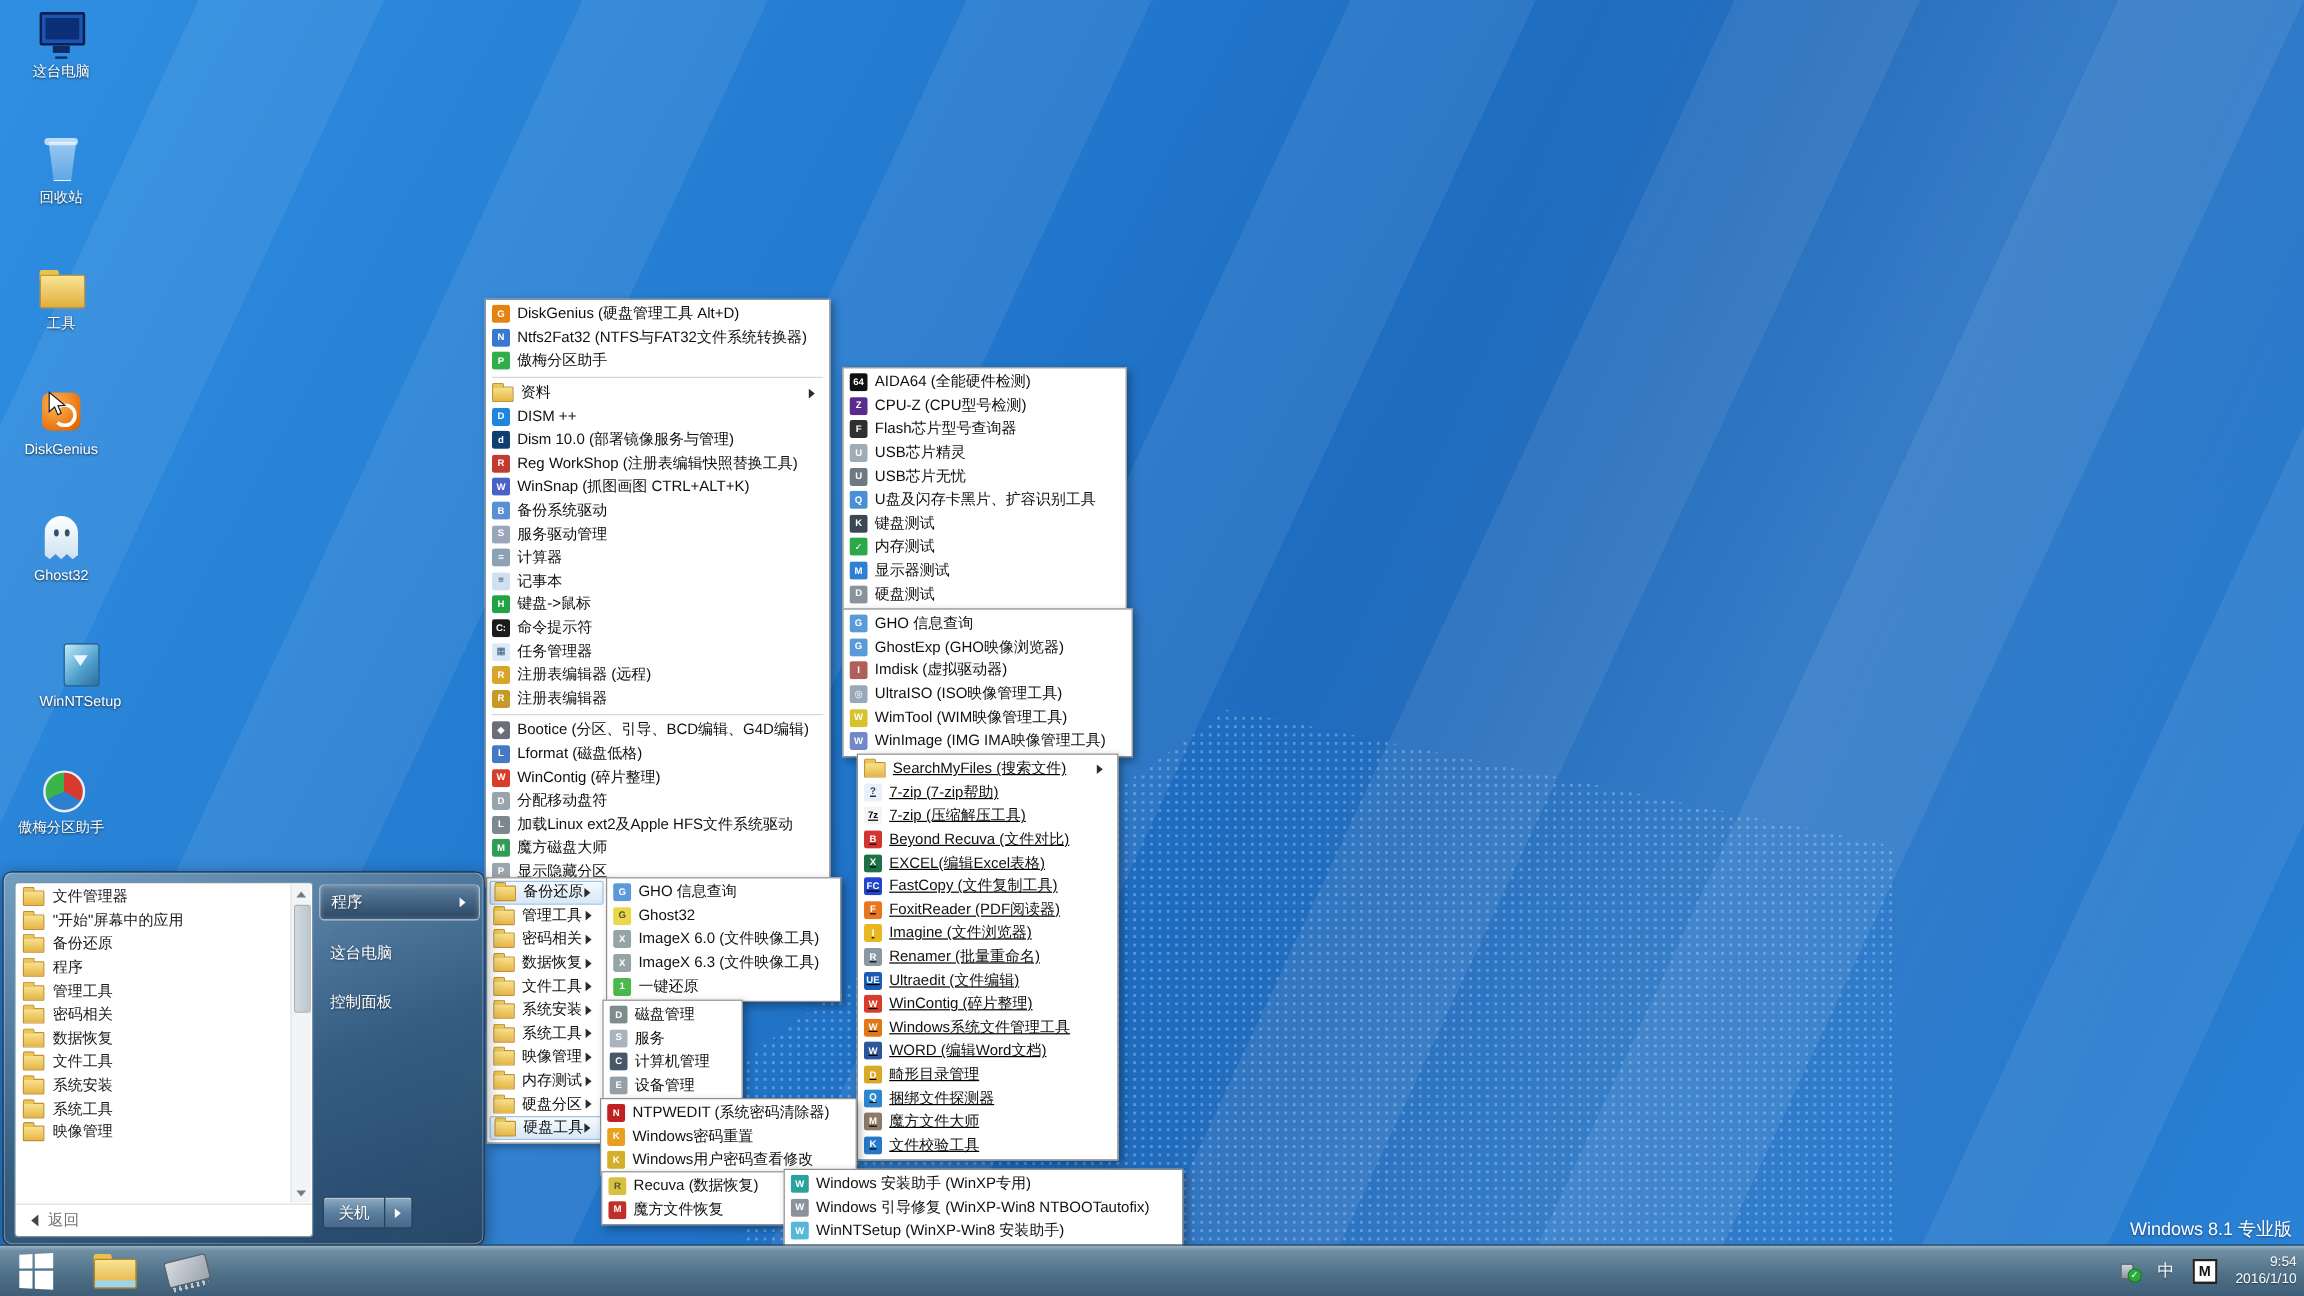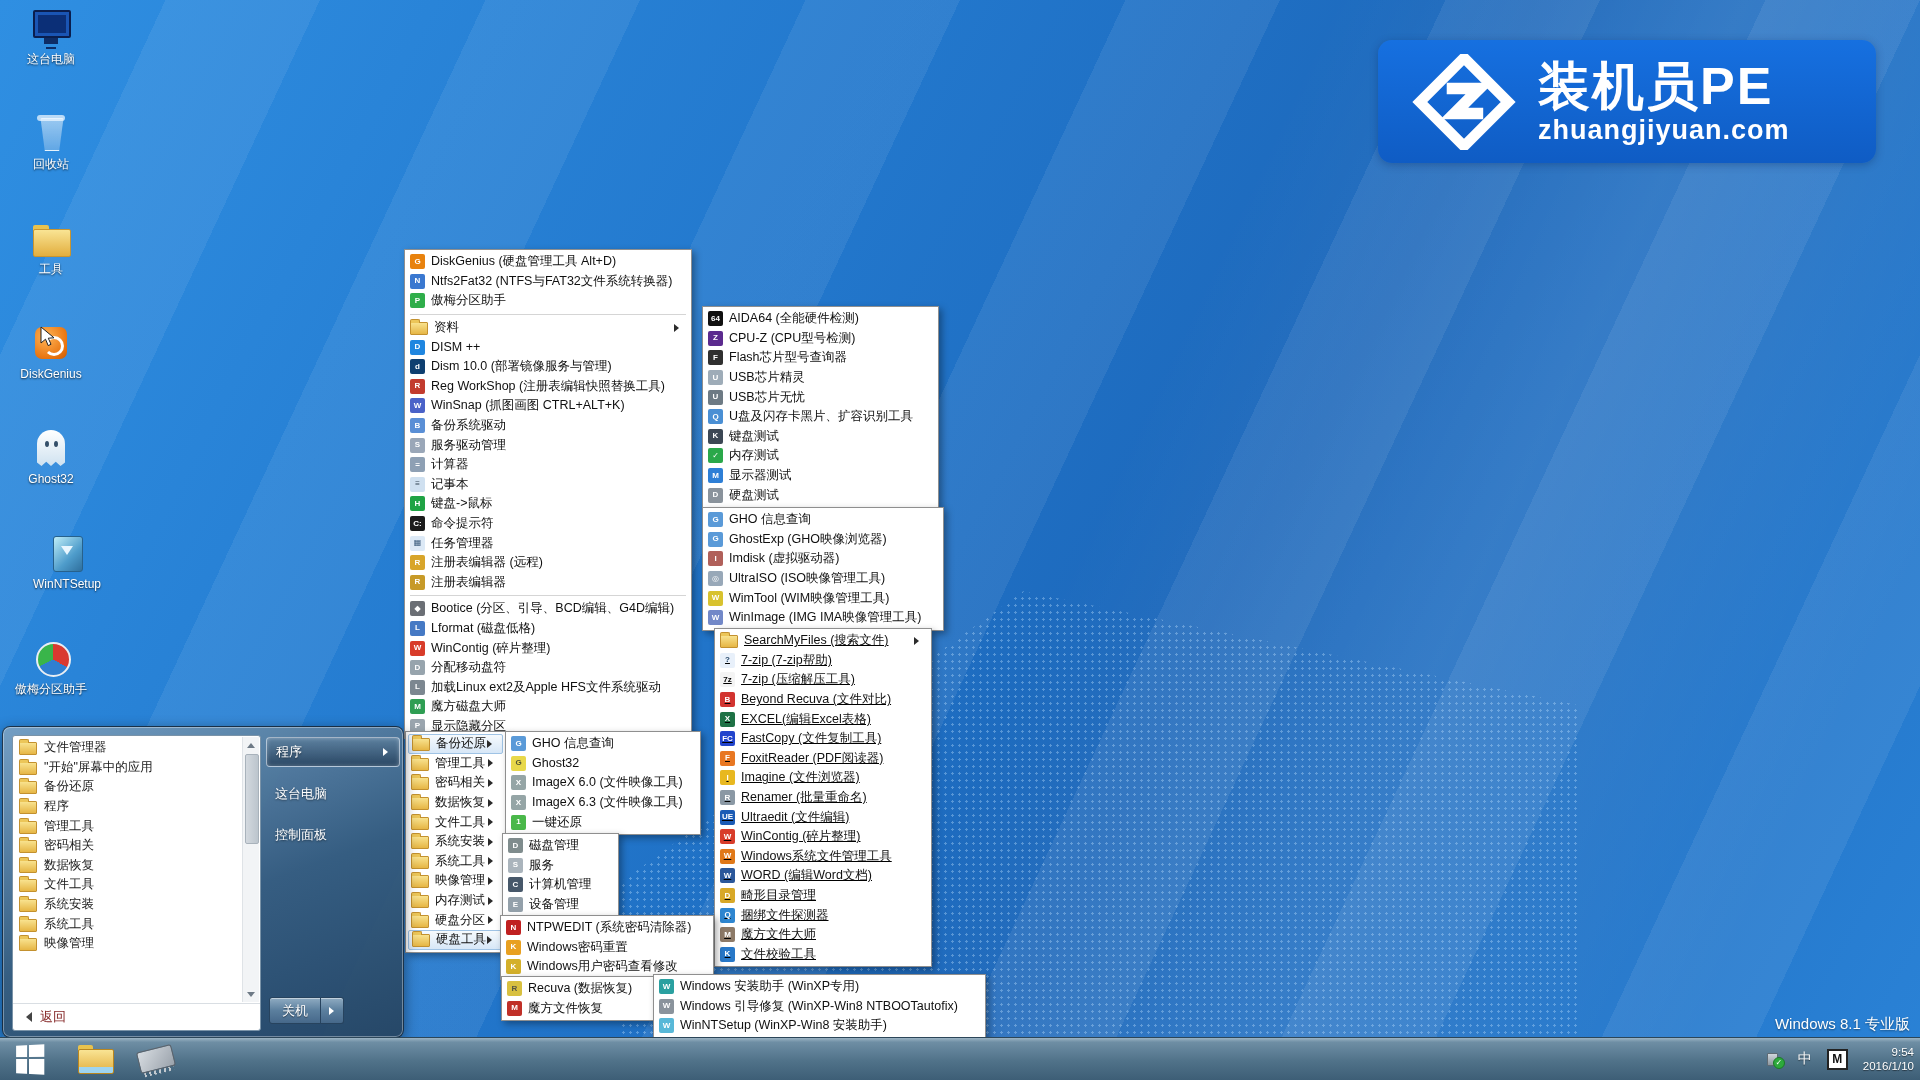--- a/index.html
+++ b/index.html
@@ -61,21 +61,21 @@
   #sm-list{position:absolute;left:2px;top:2px;right:19px;}
   .sml{display:flex;align-items:center;height:19.6px;font-size:12.5px;color:#1a1a1a;padding-left:4px;white-space:nowrap;}
   .sml .ic{width:16px;height:11px;border-radius:1px;background:linear-gradient(#f8e28e,#e6b645);border:1px solid #c3912f;position:relative;margin:2px 7px 0 0;flex:none;}
   .sml .ic::before{content:"";position:absolute;left:-1px;top:-4px;width:8px;height:3px;background:#ecc659;border:1px solid #c3912f;border-bottom:none;border-radius:2px 2px 0 0;}
   #sm-scroll{position:absolute;right:1px;top:1px;width:16px;bottom:1px;background:#f2f4f6;border-left:1px solid #dfe3e7;}
   #sm-scroll .sarr{position:absolute;left:0;width:16px;height:15px;display:flex;align-items:center;justify-content:center;}
   #sm-scroll .sarr::before{content:"";border:4px solid transparent;}
   #sm-scroll .up{top:0;} #sm-scroll .up::before{border-bottom:5px solid #6e7a86;margin-top:-3px;}
   #sm-scroll .dn{bottom:0;} #sm-scroll .dn::before{border-top:5px solid #6e7a86;margin-bottom:-3px;}
   #sm-scroll .thumb{position:absolute;left:2px;top:17px;width:12px;height:88px;background:linear-gradient(90deg,#d3d9df,#bcc5cd);border:1px solid #a8b2bb;border-radius:2px;}
-  #sm-back{border-top:1px solid #d9dee3;height:26px;display:flex;align-items:center;font-size:13px;color:#7f1d1d;padding-left:10px;gap:8px;}
+  #sm-back{border-top:1px solid #d9dee3;height:26px;display:flex;align-items:center;font-size:13px;color:#737373;padding-left:10px;gap:8px;}
   #sm-back .barr{border:5px solid transparent;border-right:6px solid #444;margin-left:-2px;}
   #sm-search{height:38px;display:flex;align-items:center;padding:0 10px;}
   #sm-search .box{position:relative;flex:1;height:24px;border:1px solid #8aa8c0;border-radius:2px;background:#fff;box-shadow:inset 0 1px 2px rgba(0,0,0,.12);}
   #sm-search input{position:absolute;inset:0;border:none;outline:none;font-size:12.5px;padding:0 26px 0 8px;background:transparent;color:#333;font-family:inherit;}
   #sm-search input::placeholder{color:#8a8a8a;}
   .mag{position:absolute;right:6px;top:5px;width:9px;height:9px;border:2px solid #5b7c9a;border-radius:50%;}
   .mag::after{content:"";position:absolute;left:8px;top:8px;width:5px;height:2px;background:#5b7c9a;transform:rotate(45deg);}
   #sm-right{position:absolute;left:263px;top:10px;width:134px;}
   .smr{color:#fff;font-size:13px;padding:5px 9px;margin-bottom:13px;position:relative;text-shadow:0 1px 2px rgba(0,0,0,.5);white-space:nowrap;}
   .smr.hl{background:linear-gradient(rgba(95,130,160,.85),rgba(38,66,94,.9));border:1px solid rgba(230,240,250,.65);border-radius:4px;box-shadow:inset 0 0 4px rgba(255,255,255,.3);}
@@ -152,30 +152,20 @@
       <div class="dico" style="left: 24px; top: 533px;">
         <div class="dart t-setup"></div>
         <div class="dlbl">WinNTSetup</div>
       </div>
       <div class="dico" style="left: 8px; top: 638px;">
         <div class="dart t-partition"></div>
         <div class="dlbl">傲梅分区助手</div>
       </div>
     </div>
 
-  <div id="logo">
-    <svg class="mark" viewBox="0 0 100 100">
-      <polygon points="50,4 96,50 50,96 4,50" fill="none" stroke="#ffffff" stroke-width="11"></polygon>
-      <path d="M32 36 h34 l-26 26 h30" stroke="#ffffff" stroke-width="12" fill="none"></path>
-    </svg>
-    <div class="ltxt">
-      <div class="lt1">装机员PE</div>
-      <div class="lt2">zhuangjiyuan.com</div>
-    </div>
-  </div>
 
   <div class="menu" id="menu-disk-tools">
 
   <div class="mi">
         <span class="ic" style="background: linear-gradient(145deg, rgb(232, 130, 14), rgb(232, 130, 14)) rgb(232, 130, 14);">
           <span>G</span>
         </span>
         <span>DiskGenius (硬盘管理工具 Alt+D)</span>
       </div>
       <div class="mi">

